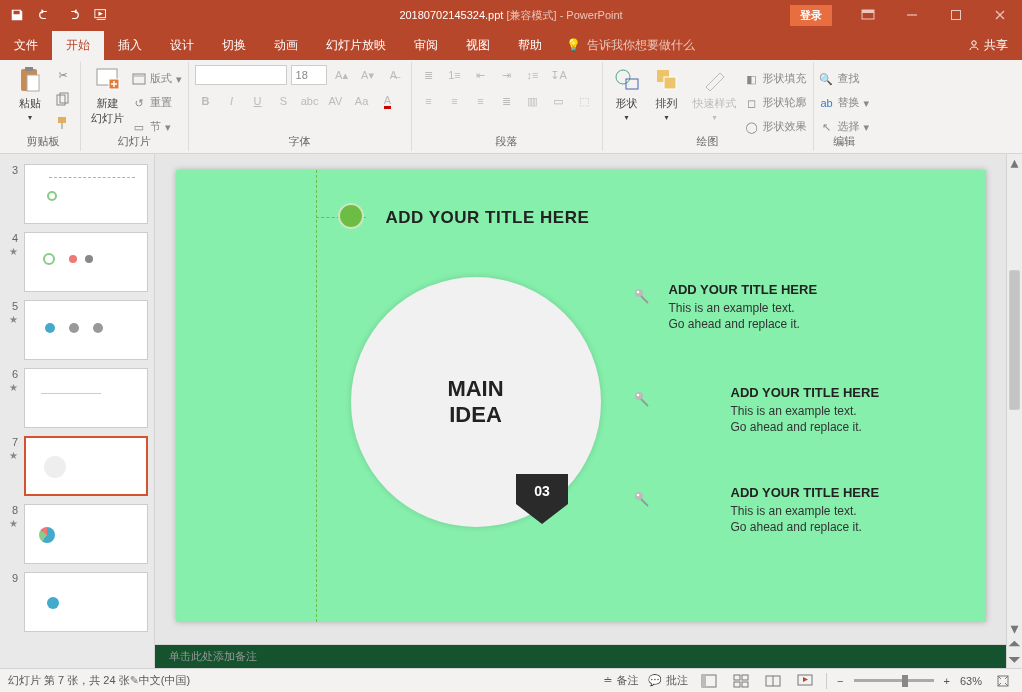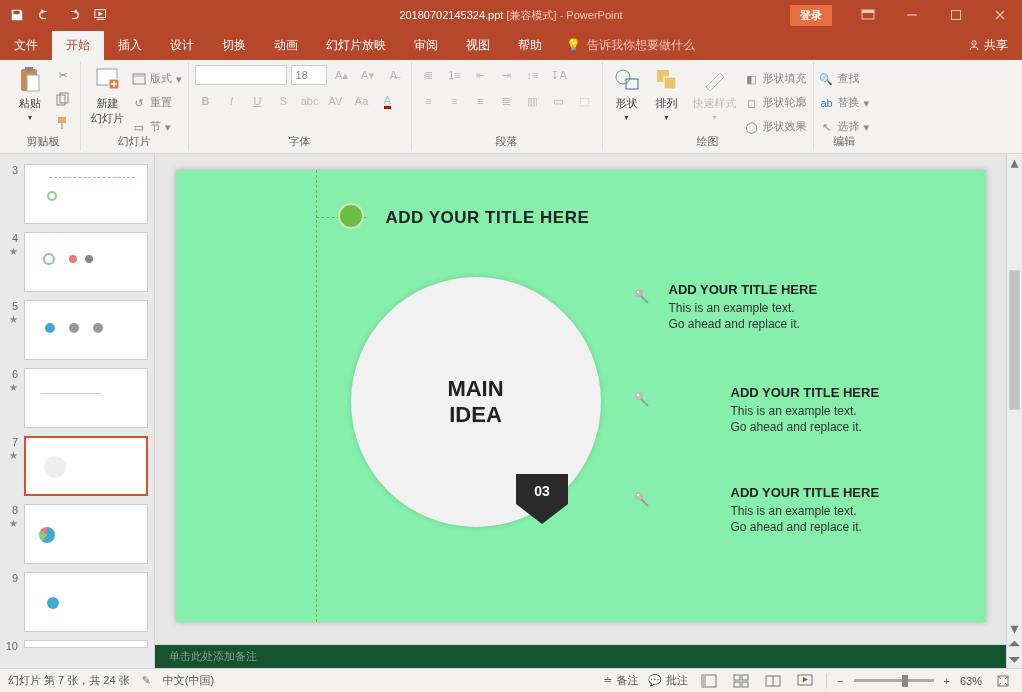--- a/index.html
+++ b/index.html
@@ -73,21 +73,21 @@
 .slide .pin { width: 20px; height: 20px; color: #888; flex-shrink: 0; margin-top: 4px; }
 .slide .txt { display: flex; flex-direction: column; gap: 4px; }
 .slide .txt .h { font-size: 13px; font-weight: 700; color: #222; }
 .slide .txt .p { font-size: 12px; color: #333; line-height: 1.3; }
 
 
 .notes-pane { height: 24px; border-top: 1px solid #d4d4d4; background: #14532d; padding: 4px 14px; font-size: 11px; color: #999; cursor: text; }
 
 
 .statusbar { height: 24px; background: #f3f2f1; border-top: 1px solid #d4d4d4; display: flex; align-items: center; font-size: 11px; color: #555; padding: 0 8px; }
-.statusbar .left { display: flex; gap: 12px; align-items: center; justify-content: center; }
+.statusbar .left { display: flex; gap: 0; align-items: center; justify-content: center; }
 .statusbar .right { margin-left: auto; display: flex; align-items: center; gap: 10px; }
 .statusbar .viewbtn { width: 22px; height: 20px; display: flex; align-items: center; justify-content: center; cursor: pointer; color: #666; }
 .statusbar .zoom-slider { width: 80px; height: 3px; background: #aaa; position: relative; }
 .statusbar .zoom-slider .knob { position: absolute; left: 48px; top: -4px; width: 6px; height: 12px; background: #888; }
 
 svg { display: block; }
 
 
 .vscroll { width: 16px; background: #ededed; border-left: 1px solid #d4d4d4; display: flex; flex-direction: column; }
 .vscroll .track { flex: 1; position: relative; }
@@ -437,26 +437,20 @@
     <div class="thumb-row">
         <div class="thumb-num">
           <span>9</span>
         </div>
         <div class="thumb">
           <div class="thumb-inner">
             <div style="position:absolute;left:22px;top:24px;width:12px;height:12px;border-radius:50%;background:#4ac"></div>
           </div>
         </div>
       </div>
-    <div class="thumb-row">
-        <div class="thumb-num">
-          <span>10</span>
-        </div>
-        <div class="thumb" style="height:8px"></div>
-      </div>
   </div>
 
   <div class="canvas-wrap">
     <div class="canvas-scroll">
       <div class="slide">
         <div class="vline"></div>
         <div class="hline"></div>
         <div class="green-circle"></div>
         <div class="title-text">ADD YOUR TITLE HERE</div>
 

